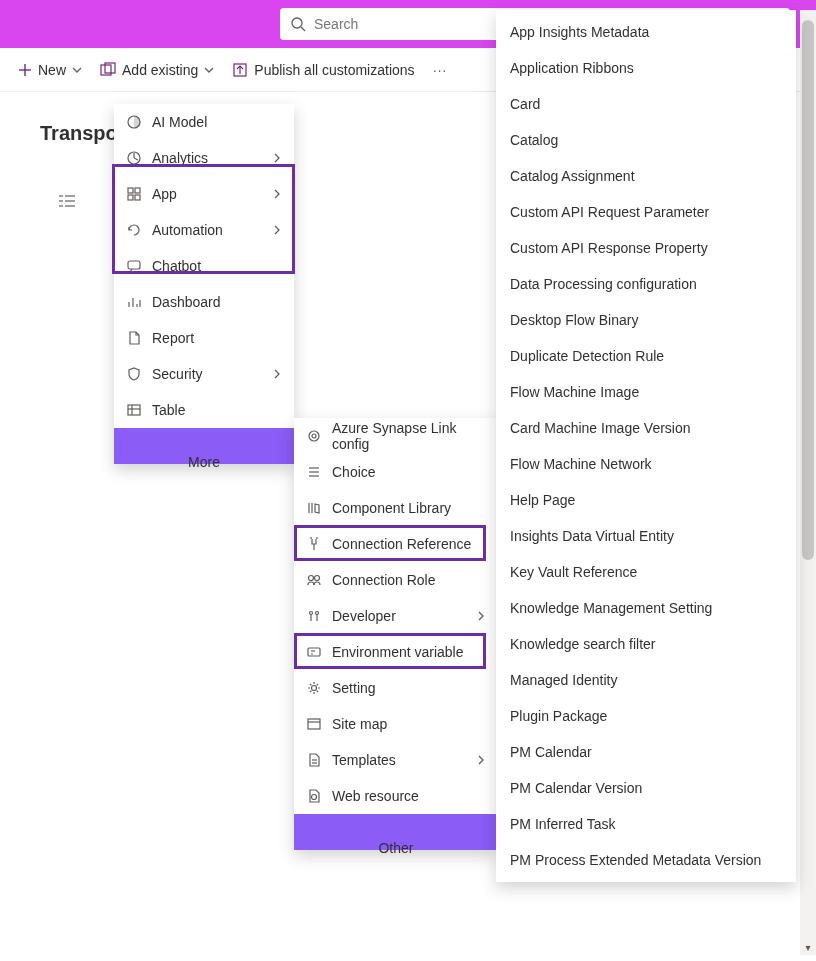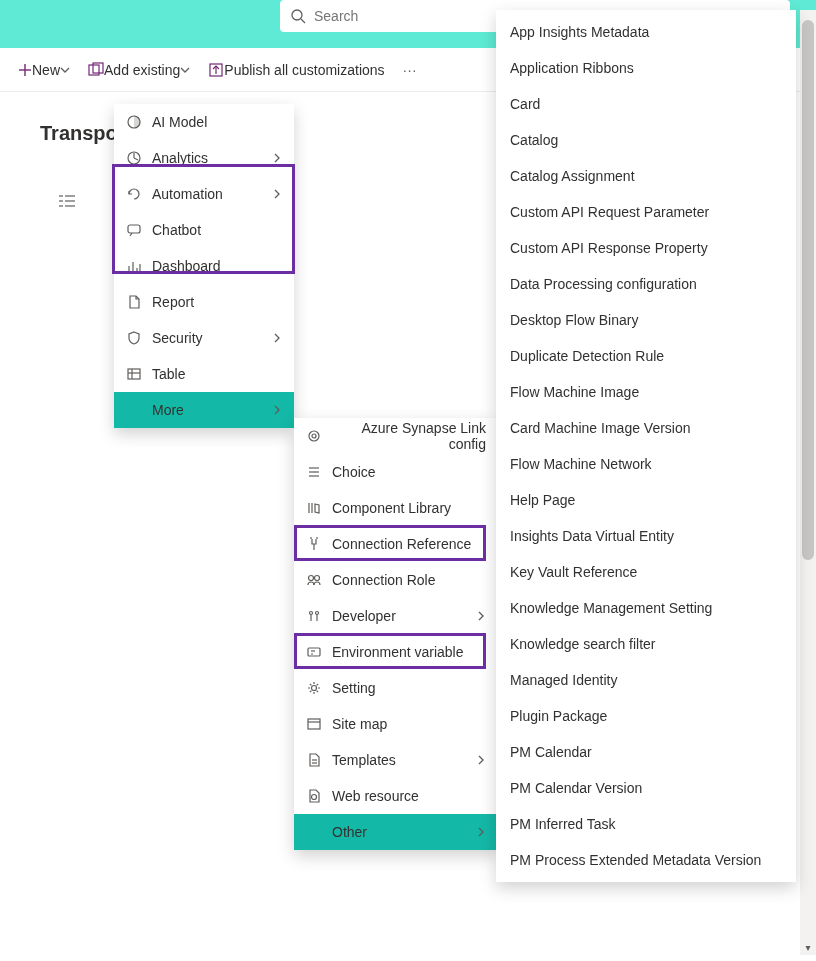--- a/index.html
+++ b/index.html
@@ -8,22 +8,23 @@
     font-size: 14px;
     color: #323130;
     background: #ffffff;
     width: 816px;
     height: 961px;
     overflow: hidden;
     position: relative;
   }
   .top-bar {
     height: 48px;
-    background: #5eead4;
+    background: #d946ef;
     display: flex;
+    align-items: center;
     padding-left: 280px;
   }
   .search-box {
     background: #ffffff;
     border-radius: 4px;
     height: 32px;
     width: 510px;
     display: flex;
     align-items: center;
     padding: 0 10px;
@@ -42,21 +43,21 @@
     background: #fff;
     display: flex;
     align-items: center;
     padding: 0 18px;
     gap: 18px;
     color: #323130;
   }
   .cmd {
     display: flex;
     align-items: center;
-    gap: 0;
+    gap: 6px;
     cursor: pointer;
   }
   .cmd svg { color: #742774; }
   .page-area {
     padding: 30px 0 0 40px;
   }
   .page-title {
     font-size: 20px;
     font-weight: 600;
     color: #323130;
@@ -72,23 +73,22 @@
     z-index: 10;
   }
   .dd-item {
     height: 36px;
     display: flex;
     align-items: center;
     gap: 10px;
     padding: 0 12px;
     cursor: pointer;
     position: relative;
-    text-align: right;
-  }
-  .dd-item.selected { background: #14b8a6; }
+  }
+  .dd-item.selected { background: #8b5cf6; flex-direction: column; }
   .dd-item .chev {
     margin-left: auto;
   }
   .dd-icon { width: 16px; height: 16px; color: #605e5c; flex-shrink: 0; display: flex; align-items: center; justify-content: center;}
   .highlight-box {
     position: absolute;
     border: 3px solid #6b2fa3;
     pointer-events: none;
     z-index: 50;
   }
@@ -222,20 +222,34 @@
         </svg>
       </span>
       <span>Analytics</span>
       <svg class="chev" width="10" height="10" viewBox="0 0 10 10" fill="none" stroke="#605e5c" stroke-width="1.3">
         <polyline points="3,1 7,5 3,9"></polyline>
       </svg>
     </div>
     <div class="dd-item">
       <span class="dd-icon">
         <svg width="16" height="16" viewBox="0 0 16 16" fill="none" stroke="currentColor" stroke-width="1.2">
+          <rect x="2" y="2" width="5" height="5"></rect>
+          <rect x="9" y="2" width="5" height="5"></rect>
+          <rect x="2" y="9" width="5" height="5"></rect>
+          <rect x="9" y="9" width="5" height="5"></rect>
+        </svg>
+      </span>
+      <span>App</span>
+      <svg class="chev" width="10" height="10" viewBox="0 0 10 10" fill="none" stroke="#605e5c" stroke-width="1.3">
+        <polyline points="3,1 7,5 3,9"></polyline>
+      </svg>
+    </div>
+    <div class="dd-item">
+      <span class="dd-icon">
+        <svg width="16" height="16" viewBox="0 0 16 16" fill="none" stroke="currentColor" stroke-width="1.2">
           <path d="M3 8 A5 5 0 1 1 8 13"></path>
           <polyline points="3,5 3,8 6,8"></polyline>
         </svg>
       </span>
       <span>Automation</span>
       <svg class="chev" width="10" height="10" viewBox="0 0 10 10" fill="none" stroke="#605e5c" stroke-width="1.3">
         <polyline points="3,1 7,5 3,9"></polyline>
       </svg>
     </div>
     <div class="dd-item">

